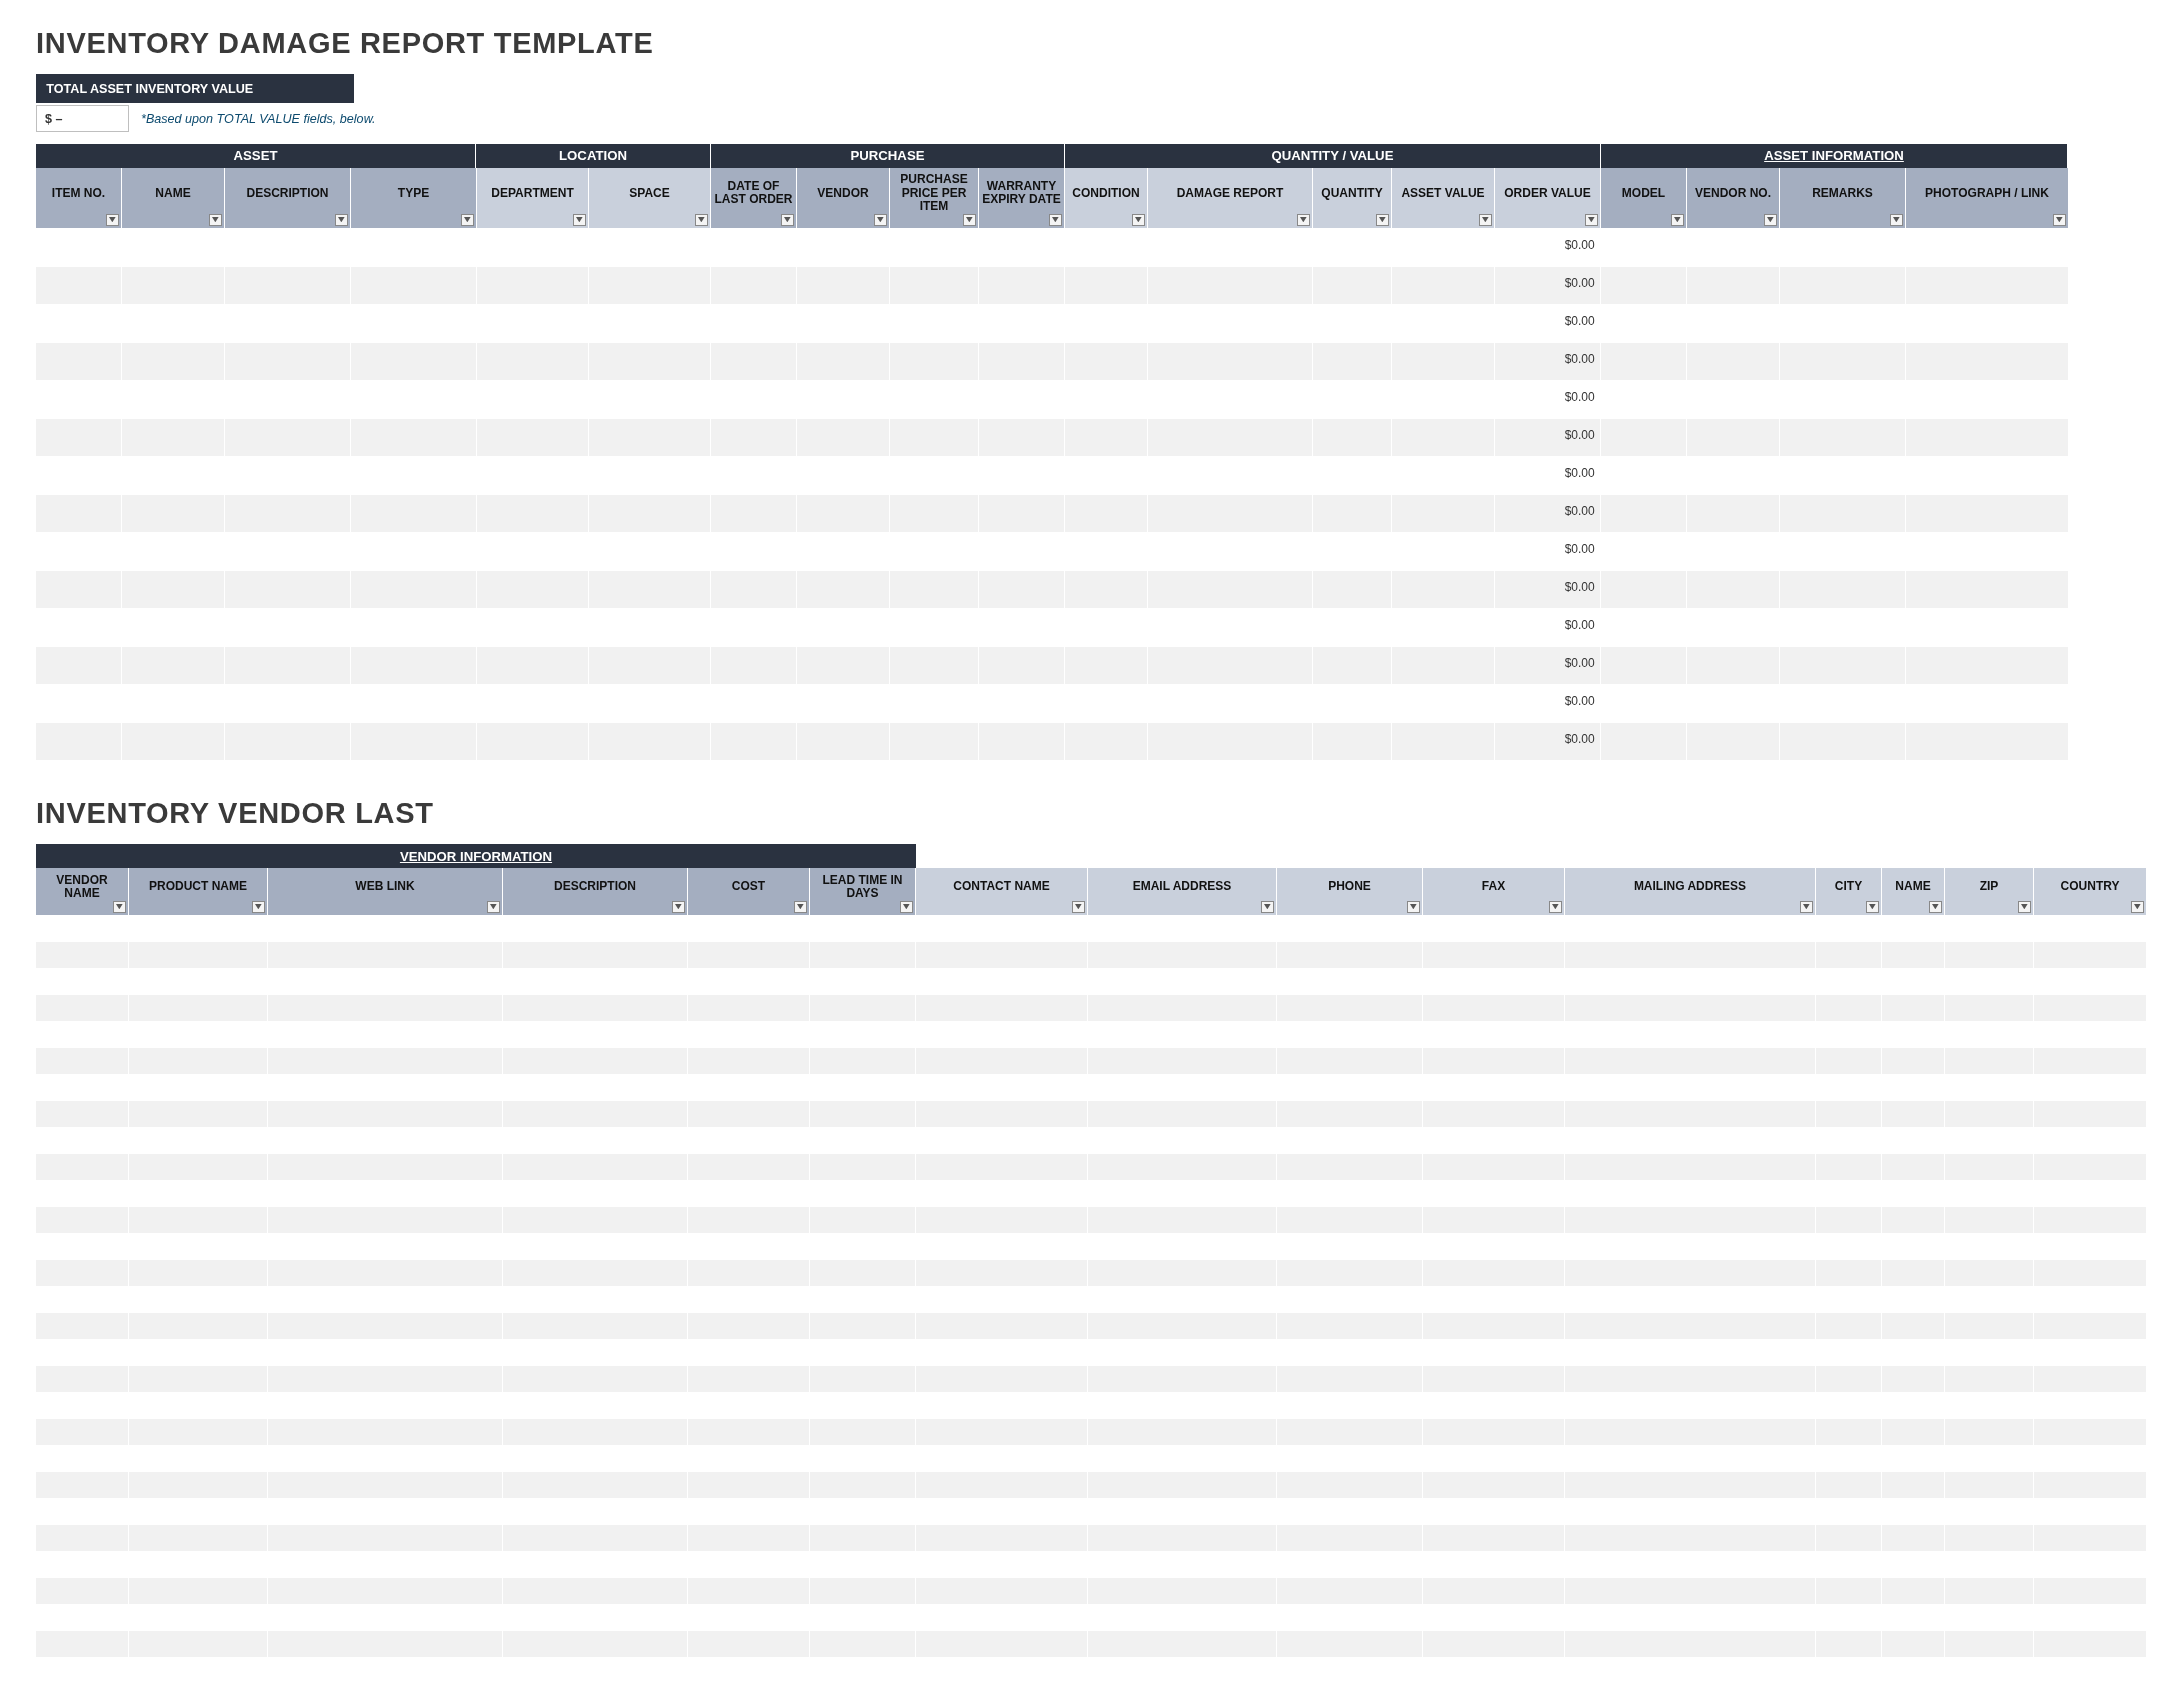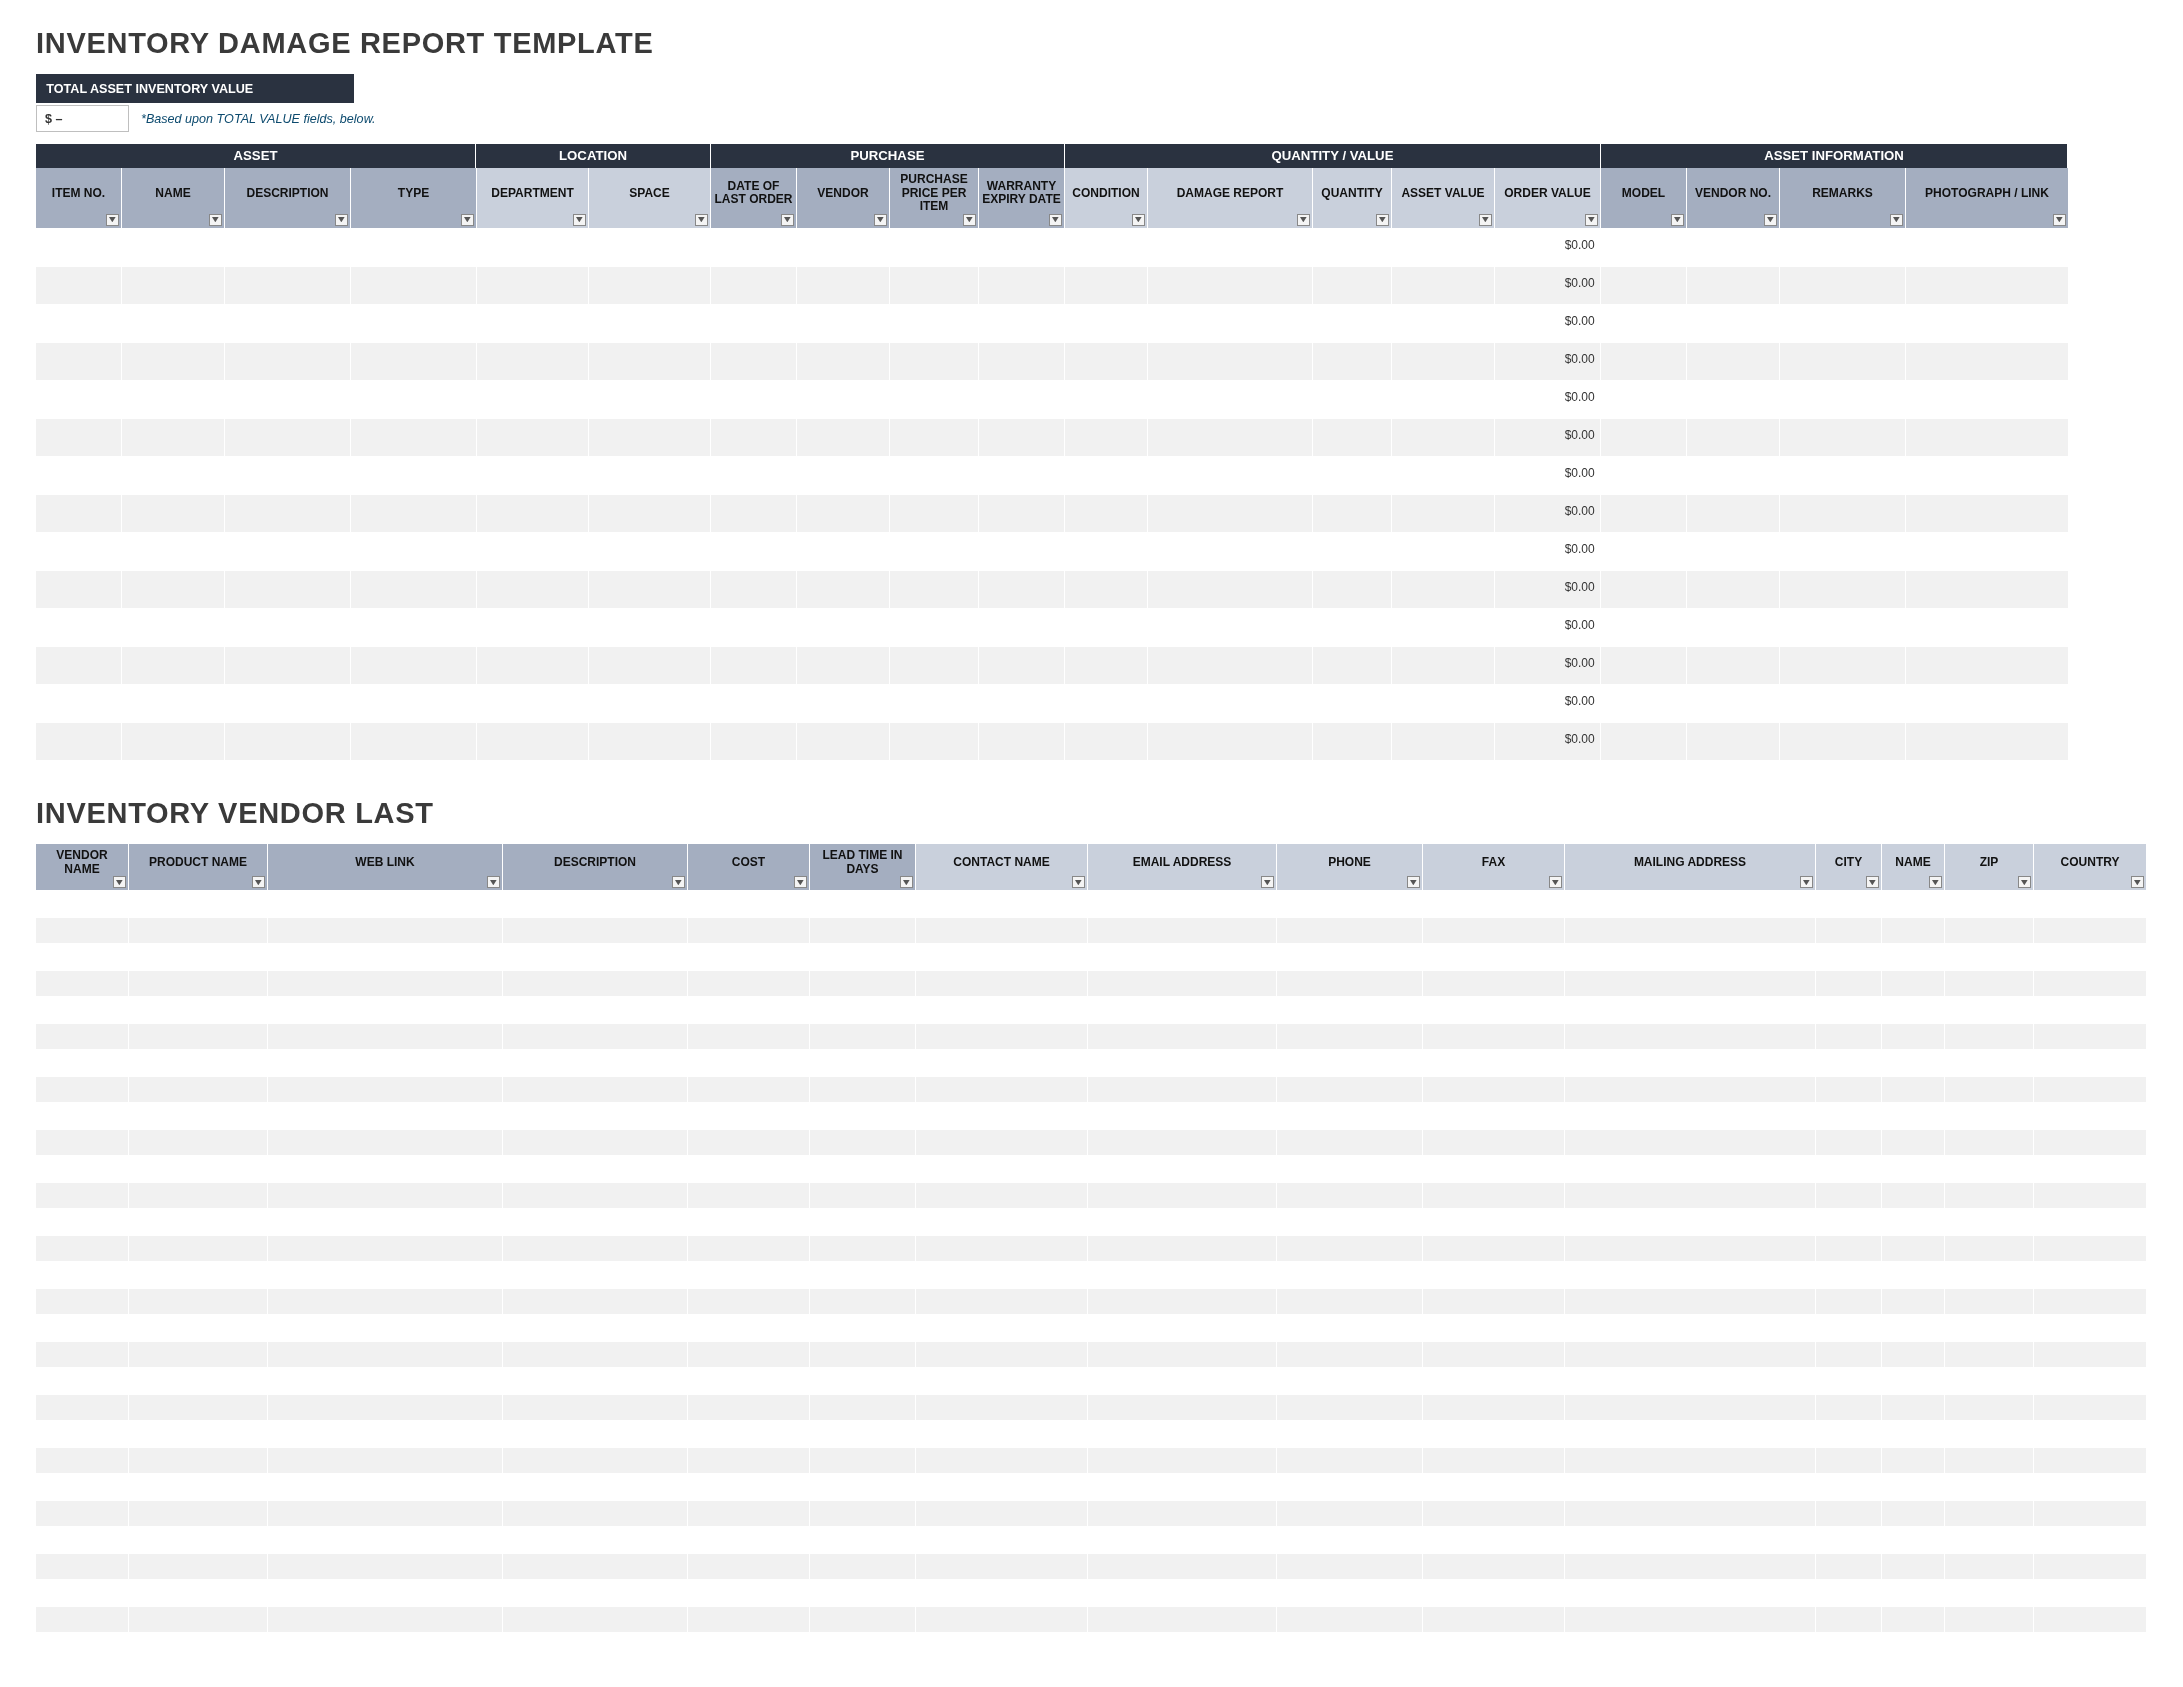--- a/index.html
+++ b/index.html
@@ -49,21 +49,21 @@
   .band-row { display: flex; }
   .band {
     background: #2a3240;
     color: #fff;
     font-weight: 700;
     font-size: 13.2px;
     text-align: center;
     padding: 4.6px 0;
     border-right: 1.3px solid #fff;
   }
-  .band:last-child { border-right: none; }
+  .band:last-child { border-right: none; text-decoration: underline; }
 
   
   .col-row { display: flex; }
   .col {
     background: #a4aec0;
     color: #111;
     font-weight: 700;
     font-size: 12px;
     text-align: center;
     padding: 5.3px 2.6px 14.6px 2.6px;
@@ -580,20 +580,21 @@
       <div class="cell" style="width: 126px;"></div>
       <div class="cell" style="width: 162px;"></div>
     </div>
   </div>
 
 <div class="section-gap"></div>
 
 <div class="title">INVENTORY VENDOR LAST</div>
 
 <div id="ven-bands" class="band-row">
+    <div class="band" style="width: 880px;">VENDOR INFORMATION</div>
   </div>
 <div id="ven-cols" class="col-row">
     <div class="col" style="width: 93px;">
       <span>VENDOR NAME</span>
       <div class="filter-btn">
         <svg viewBox="0 0 10 8">
           <polygon points="0,0 10,0 5,8" fill="#555"></polygon>
         </svg>
       </div>
     </div>

